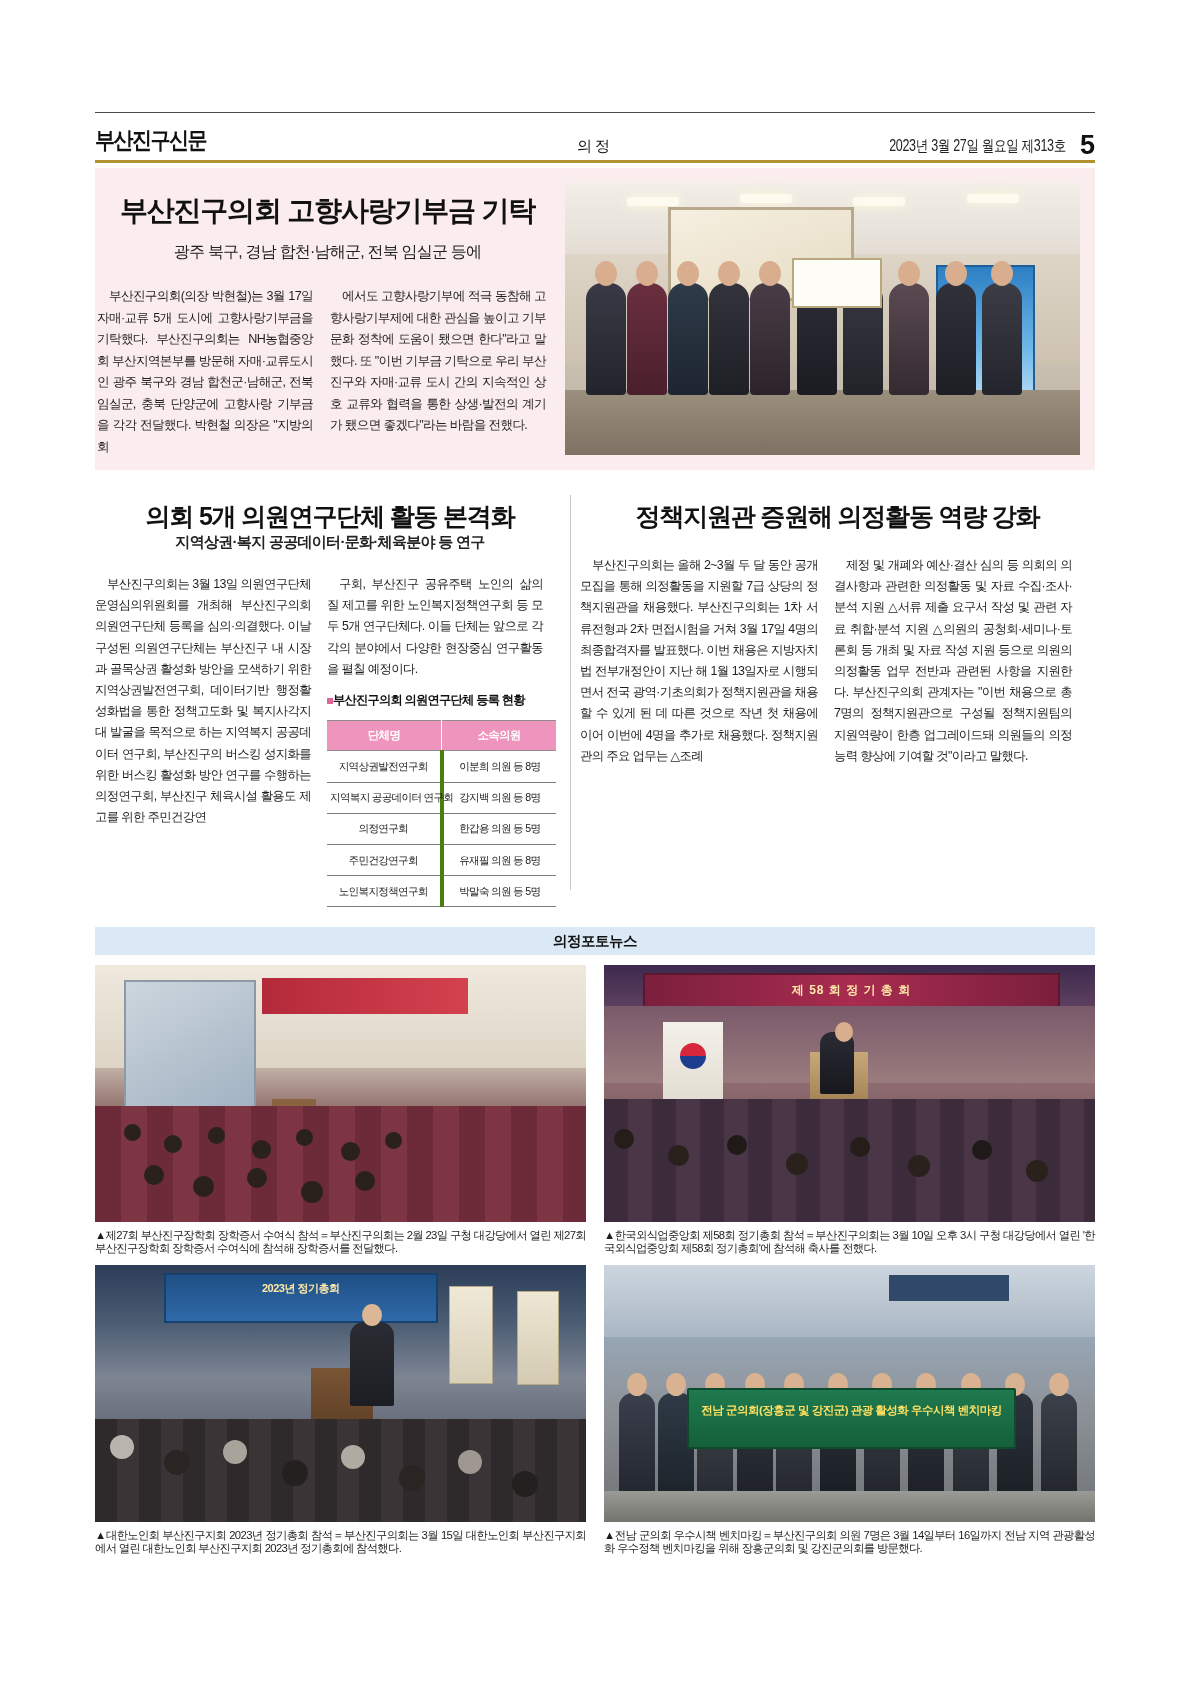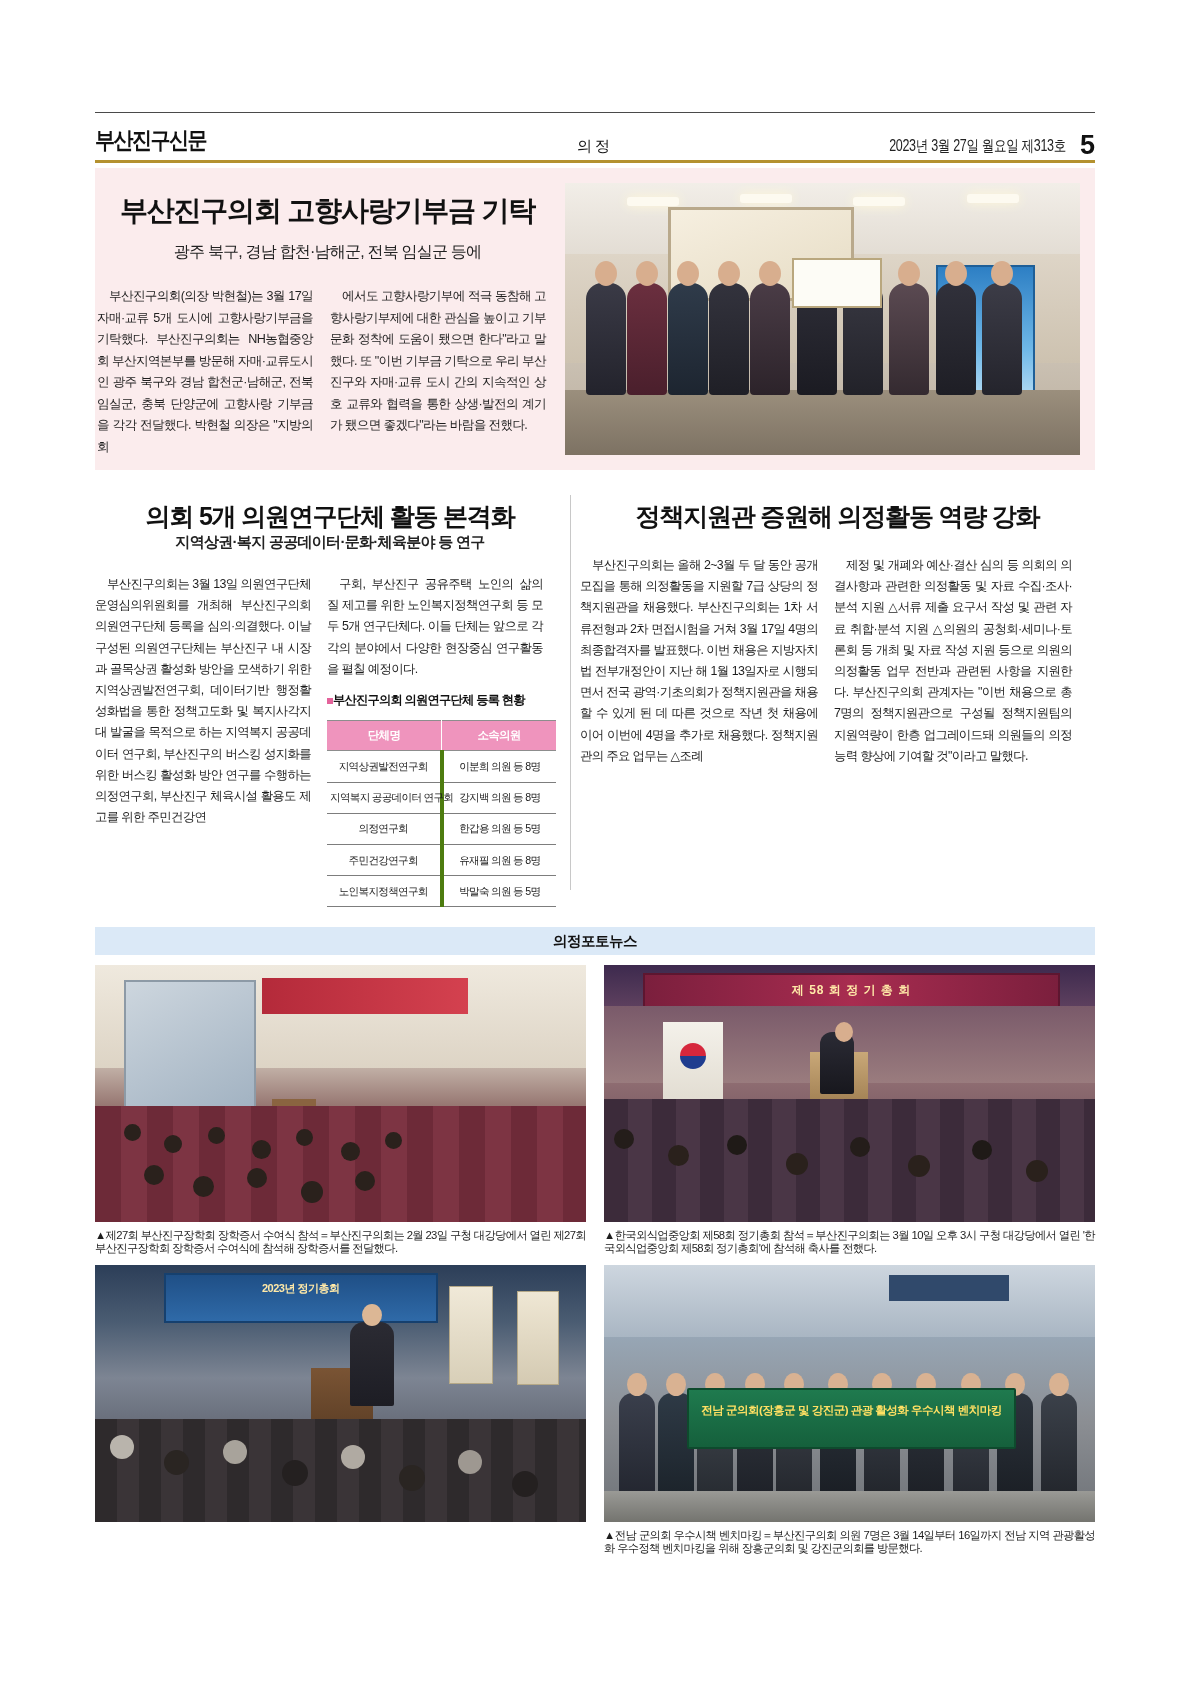--- a/index.html
+++ b/index.html
@@ -558,20 +558,21 @@
           <div class="ph p3-crowd"></div>
           <div class="ph" style="left:3%;  top:66%; width:24px; height:24px; border-radius:50%; background:#b9b4ac;"></div>
           <div class="ph" style="left:14%; top:72%; width:25px; height:25px; border-radius:50%; background:#2a2522;"></div>
           <div class="ph" style="left:26%; top:68%; width:24px; height:24px; border-radius:50%; background:#a8a39b;"></div>
           <div class="ph" style="left:38%; top:76%; width:26px; height:26px; border-radius:50%; background:#242020;"></div>
           <div class="ph" style="left:50%; top:70%; width:24px; height:24px; border-radius:50%; background:#b0aaa2;"></div>
           <div class="ph" style="left:62%; top:78%; width:26px; height:26px; border-radius:50%; background:#2a2522;"></div>
           <div class="ph" style="left:74%; top:72%; width:24px; height:24px; border-radius:50%; background:#9e9891;"></div>
           <div class="ph" style="left:85%; top:80%; width:26px; height:26px; border-radius:50%; background:#242020;"></div>
         </div>
+        <div class="photo-cap">▲대한노인회 부산진구지회 2023년 정기총회 참석＝부산진구의회는 3월 15일 대한노인회 부산진구지회에서 열린 대한노인회 부산진구지회 2023년 정기총회에 참석했다.</div>
       </div>
 
       <div class="photo-cell">
         <div class="photo-img">
           <div class="ph p4-bg"></div>
           <div class="ph p4-wall"></div>
           <div class="ph p4-sign"></div>
           <div class="ph p4-person" style="left:3%;  background:linear-gradient(180deg,#3a3f4c,#22252e)">
               <span class="p4-head"></span>
             </div>

